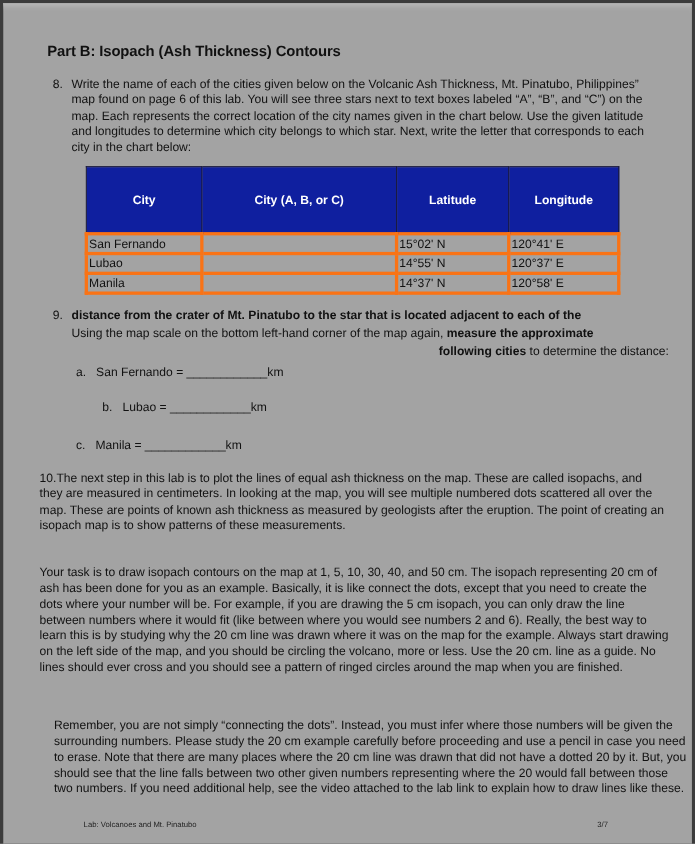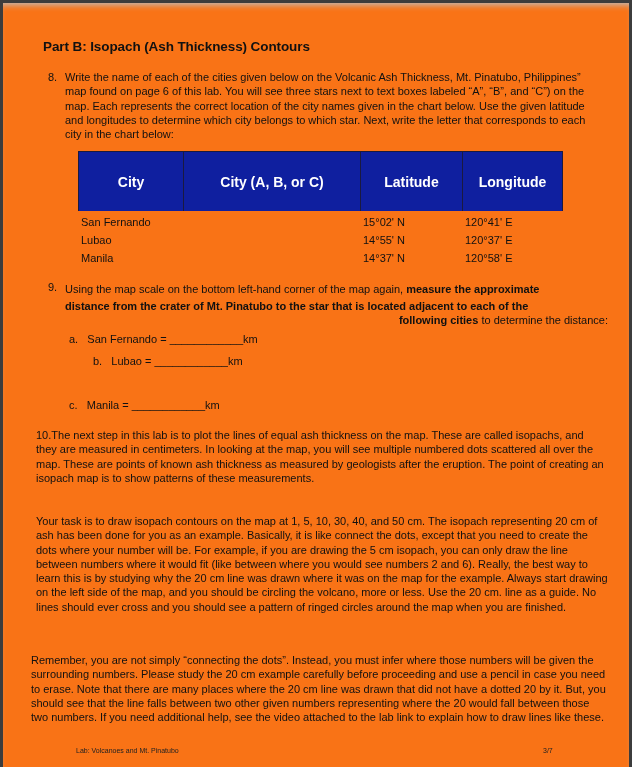--- a/index.html
+++ b/index.html
@@ -4,50 +4,50 @@
 <style>
   html, body { margin: 0; padding: 0; }
   body {
     width: 632px; height: 767px; overflow: hidden;
     background: #3c3c3c;
     font-family: "Liberation Sans", sans-serif;
     color: #111;
   }
   .page {
     position: absolute; left: 3px; top: 3px; width: 626px; height: 764px;
-    background: #f97316;
+    background: #a3a3a3;
     box-shadow: inset 0 6px 6px -4px #bdbdbd;
   }
   .heading {
     position: absolute; left: 40px; top: 36px;
     font-size: 13.5px; font-weight: bold; letter-spacing: -0.1px;
   }
   .para { position: absolute; font-size: 11px; line-height: 14.3px; }
   .num { position: absolute; left: 0; }
   .q8 { left: 45px; top: 67px; width: 550px; }
   .q8 .body { padding-left: 17px; }
   .tbl {
     position: absolute; left: 74px; top: 148px;
     border-collapse: collapse; font-size: 11px;
   }
   .tbl th {
-    background: #0f1f9f; color: #fff; font-weight: bold; font-size: 14px;
+    background: #0f1f9f; color: #fff; font-weight: bold; font-size: 11px;
     height: 59px; border: 1px solid #1a1a40; padding: 0; text-align: center; margin-top: 16px;
   }
   .tbl td {
     border: 3px solid #f97316; height: 15px; padding: 0 1px; line-height: 14px;
     text-align: left;
   }
   .q9 { left: 45px; top: 277px; width: 560px; }
   .q9 .line { padding-left: 17px; }
   .b { font-weight: bold; }
   .sub { position: absolute; font-size: 11px; margin-left: 24px; }
   .q10 { left: 33px; top: 425px; width: 570px; }
   .p2 { left: 33px; top: 511px; width: 575px; }
-  .p3 { left: 28px; top: 650px; width: 575px; }
+  .p3 { left: 46px; top: 650px; width: 575px; }
   .footer-left { position: absolute; left: 73px; top: 744px; font-size: 7px; color: #222; }
   .footer-right { position: absolute; left: 540px; top: 744px; font-size: 7px; color: #222; }
 </style>
 </head>
 <body>
 
 <div class="page">
 
   <div class="heading">Part B: Isopach (Ash Thickness) Contours</div>
 
@@ -83,35 +83,35 @@
       <td>Manila</td>
       <td></td>
       <td>14°37' N</td>
       <td>120°58' E</td>
     </tr>
   </tbody>
     </table>
 
   <div class="para q9">
     <span class="num">9.</span>
+    <div class="line b" style="line-height:14px;">distance from the crater of Mt. Pinatubo to the star that is located adjacent to each of the</div>
     <div class="line" style="line-height:19px;">
       <span>Using the map scale on the bottom left-hand corner of the map again, </span><span class="b">measure the approximate</span>
     </div>
-    <div class="line b" style="line-height:14px;">distance from the crater of Mt. Pinatubo to the star that is located adjacent to each of the</div>
     <div class="line" style="line-height:15px;text-align:right;">
       <span class="b">following cities</span><span> to determine the distance:</span>
     </div>
   </div>
 
   <div class="sub" style="left:42px; top:330px;">
     <span>a.</span>&nbsp;&nbsp;
     <span>San Fernando =</span>
     <span>____________</span><span>km</span>
   </div>
-  <div class="sub" style="left:42px; top:352px;padding-left:24px;">
+  <div class="sub" style="left:42px; top:362px;padding-left:24px;">
     <span>b.</span>&nbsp;&nbsp;
     <span>Lubao =</span>
     <span>____________</span><span>km</span>
   </div>
   <div class="sub" style="left:42px; top:396px;text-align:right;">
     <span>c.</span>&nbsp;&nbsp;
     <span>Manila =</span>
     <span>____________</span><span>km</span>
   </div>
 

